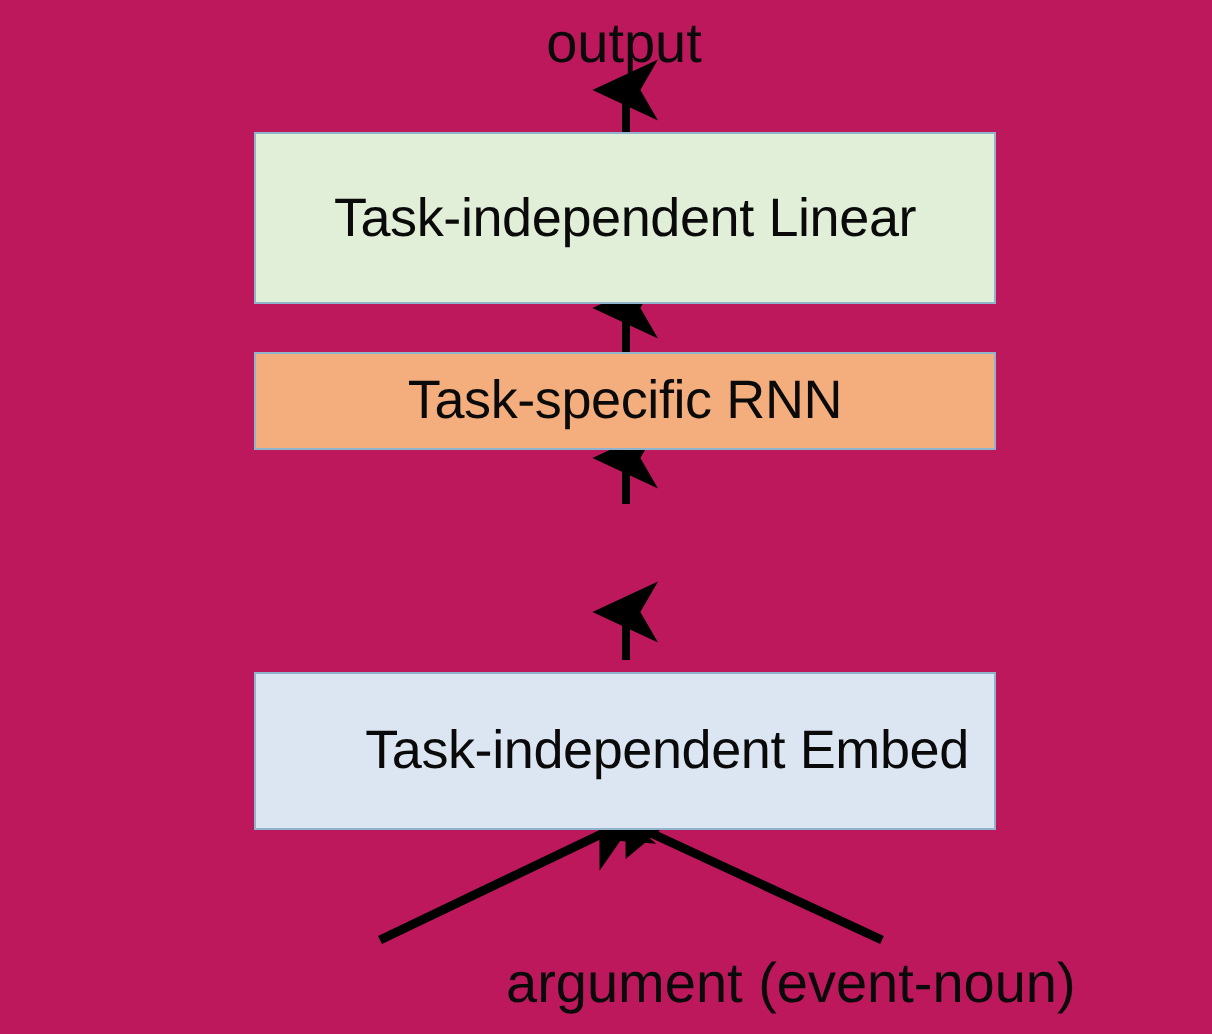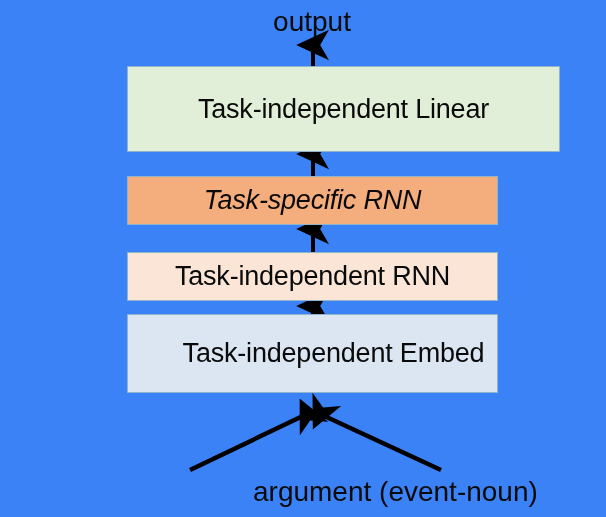--- a/index.html
+++ b/index.html
@@ -8,63 +8,62 @@
     background: #ffffff;
   }
   body {
     font-family: "Liberation Sans", sans-serif;
     color: #000000;
   }
   #canvas {
     position: relative;
     width: 606px;
     height: 517px;
-    background: #3b82f6;
+    background: #be185d;
     overflow: hidden;
   }
   .node-box {
     position: absolute;
     box-sizing: border-box;
     border: 1px solid #8FB4CC;
     display: flex;
     align-items: center;
     justify-content: center;
     white-space: nowrap;
   }
   .node-label {
     font-size: 27px;
     line-height: 1;
     color: #0a0a0a;
     letter-spacing: -0.2px;
   }
   #box-linear {
     left: 127px;
     top: 66px;
-    width: 433px;
+    width: 371px;
     height: 86px;
     background: #E2EFD8;
   }
   #box-task-rnn {
     left: 127px;
     top: 176px;
     width: 371px;
     height: 49px;
     background: #F4AE7E;
-    font-style: italic;
   }
   #box-indep-rnn {
     left: 127px;
     top: 252px;
     width: 371px;
     height: 49px;
     background: #FAE5D6;
   }
   #box-embed {
     left: 127px;
-    top: 314px;
+    top: 336px;
     width: 371px;
     height: 79px;
     background: #DCE6F2;
     padding-left: 42px;
   }
   .free-text {
     position: absolute;
     font-size: 28px;
     line-height: 1;
     color: #0a0a0a;
@@ -124,23 +123,20 @@
   </svg>
 
   <div class="node-box" id="box-linear">
     <span class="node-label">Task-independent Linear</span>
   </div>
 
   <div class="node-box" id="box-task-rnn">
     <span class="node-label">Task-specific RNN</span>
   </div>
 
-  <div class="node-box" id="box-indep-rnn">
-    <span class="node-label">Task-independent RNN</span>
-  </div>
 
   <div class="node-box" id="box-embed">
     <span class="node-label">Task-independent Embed</span>
   </div>
 
 
   <div class="free-text" id="text-predicate">argument (event-noun)</div>
 
 </div>
 

